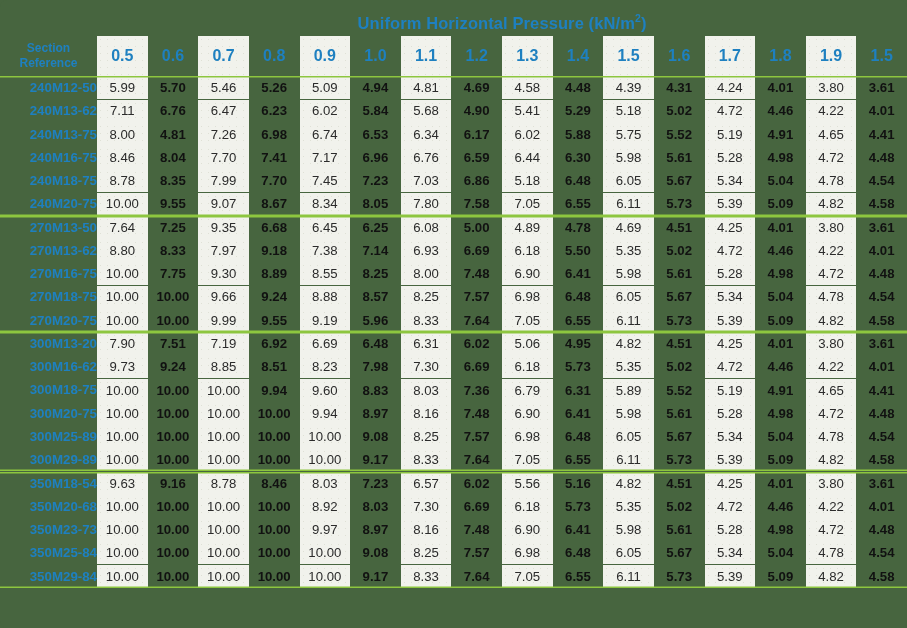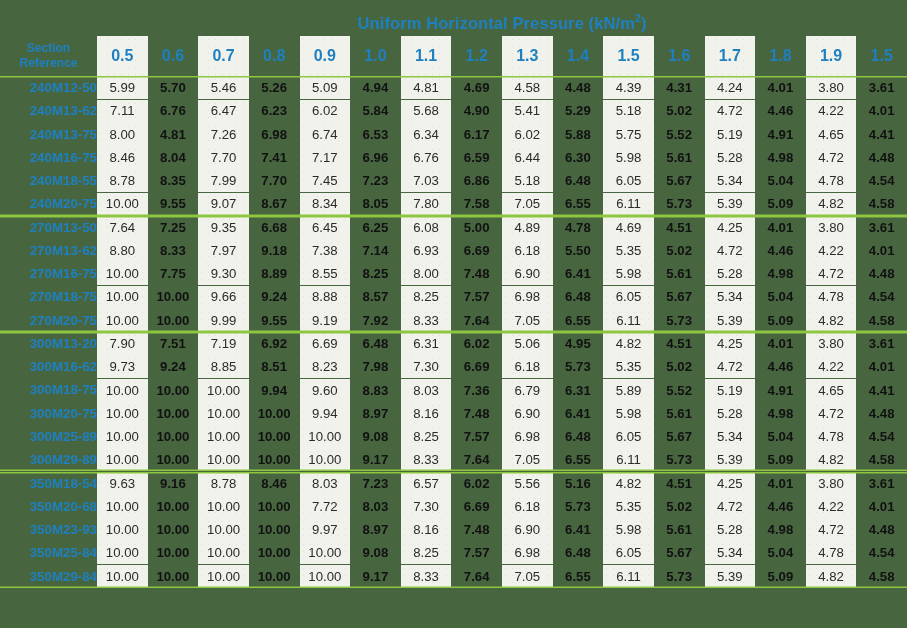--- a/index.html
+++ b/index.html
@@ -373,21 +373,21 @@
       <div class="cell col-dark">
         <span class="dark-val">4.98</span>
       </div>
       <div class="cell col-light">
         <span class="light-val">4.72</span>
       </div>
       <div class="cell col-dark">
         <span class="dark-val">4.48</span>
       </div>
       <div class="cell refcell">
-        <span>240M18-55</span>
+        <span>240M18-75</span>
       </div>
       <div class="cell col-light">
         <span class="light-val">8.78</span>
       </div>
       <div class="cell col-dark">
         <span class="dark-val">8.35</span>
       </div>
       <div class="cell col-light">
         <span class="light-val">7.99</span>
       </div>
@@ -697,21 +697,21 @@
       <div class="cell col-light sep-bottom">
         <span class="light-val">9.99</span>
       </div>
       <div class="cell col-dark sep-bottom">
         <span class="dark-val">9.55</span>
       </div>
       <div class="cell col-light sep-bottom">
         <span class="light-val">9.19</span>
       </div>
       <div class="cell col-dark sep-bottom">
-        <span class="dark-val">7.92</span>
+        <span class="dark-val">5.96</span>
       </div>
       <div class="cell col-light sep-bottom">
         <span class="light-val">8.33</span>
       </div>
       <div class="cell col-dark sep-bottom">
         <span class="dark-val">7.64</span>
       </div>
       <div class="cell col-light sep-bottom">
         <span class="light-val">7.05</span>
       </div>
@@ -1102,21 +1102,21 @@
       <div class="cell col-dark">
         <span class="dark-val">10.00</span>
       </div>
       <div class="cell col-light">
         <span class="light-val">10.00</span>
       </div>
       <div class="cell col-dark">
         <span class="dark-val">10.00</span>
       </div>
       <div class="cell col-light">
-        <span class="light-val">7.72</span>
+        <span class="light-val">8.92</span>
       </div>
       <div class="cell col-dark">
         <span class="dark-val">8.03</span>
       </div>
       <div class="cell col-light">
         <span class="light-val">7.30</span>
       </div>
       <div class="cell col-dark">
         <span class="dark-val">6.69</span>
       </div>
@@ -1138,21 +1138,21 @@
       <div class="cell col-dark">
         <span class="dark-val">4.46</span>
       </div>
       <div class="cell col-light">
         <span class="light-val">4.22</span>
       </div>
       <div class="cell col-dark">
         <span class="dark-val">4.01</span>
       </div>
       <div class="cell refcell">
-        <span>350M23-93</span>
+        <span>350M23-73</span>
       </div>
       <div class="cell col-light">
         <span class="light-val">10.00</span>
       </div>
       <div class="cell col-dark">
         <span class="dark-val">10.00</span>
       </div>
       <div class="cell col-light">
         <span class="light-val">10.00</span>
       </div>

